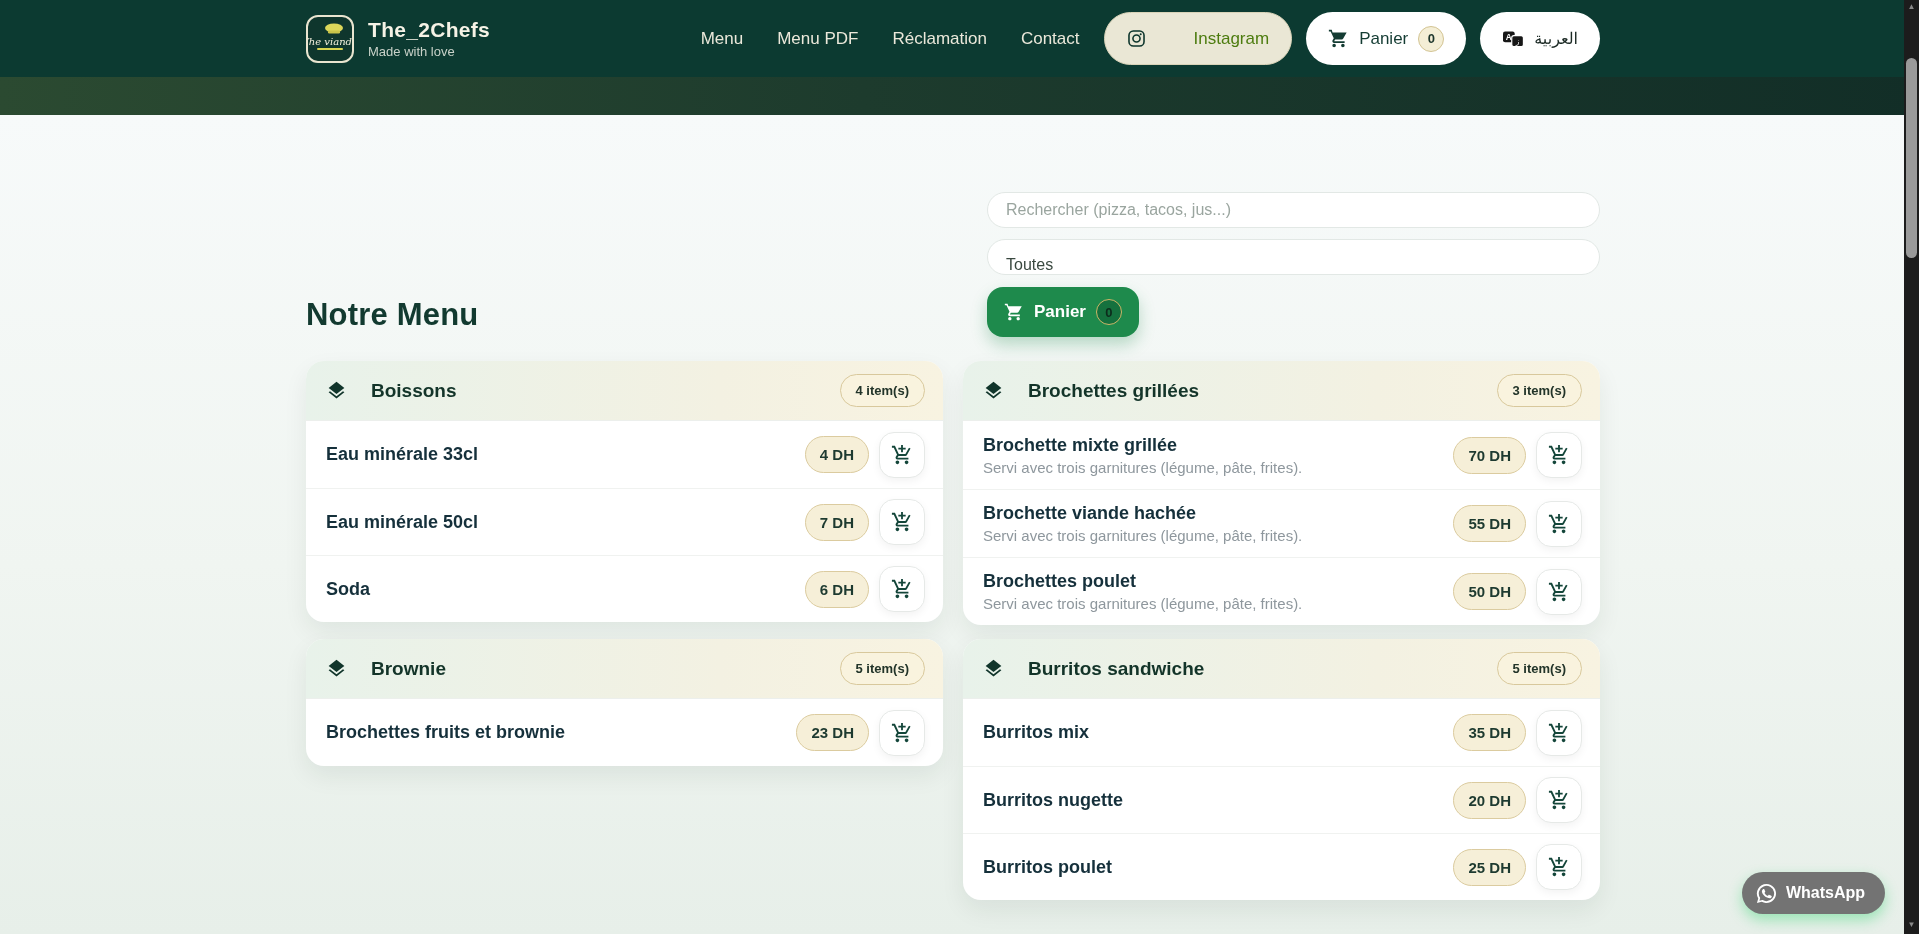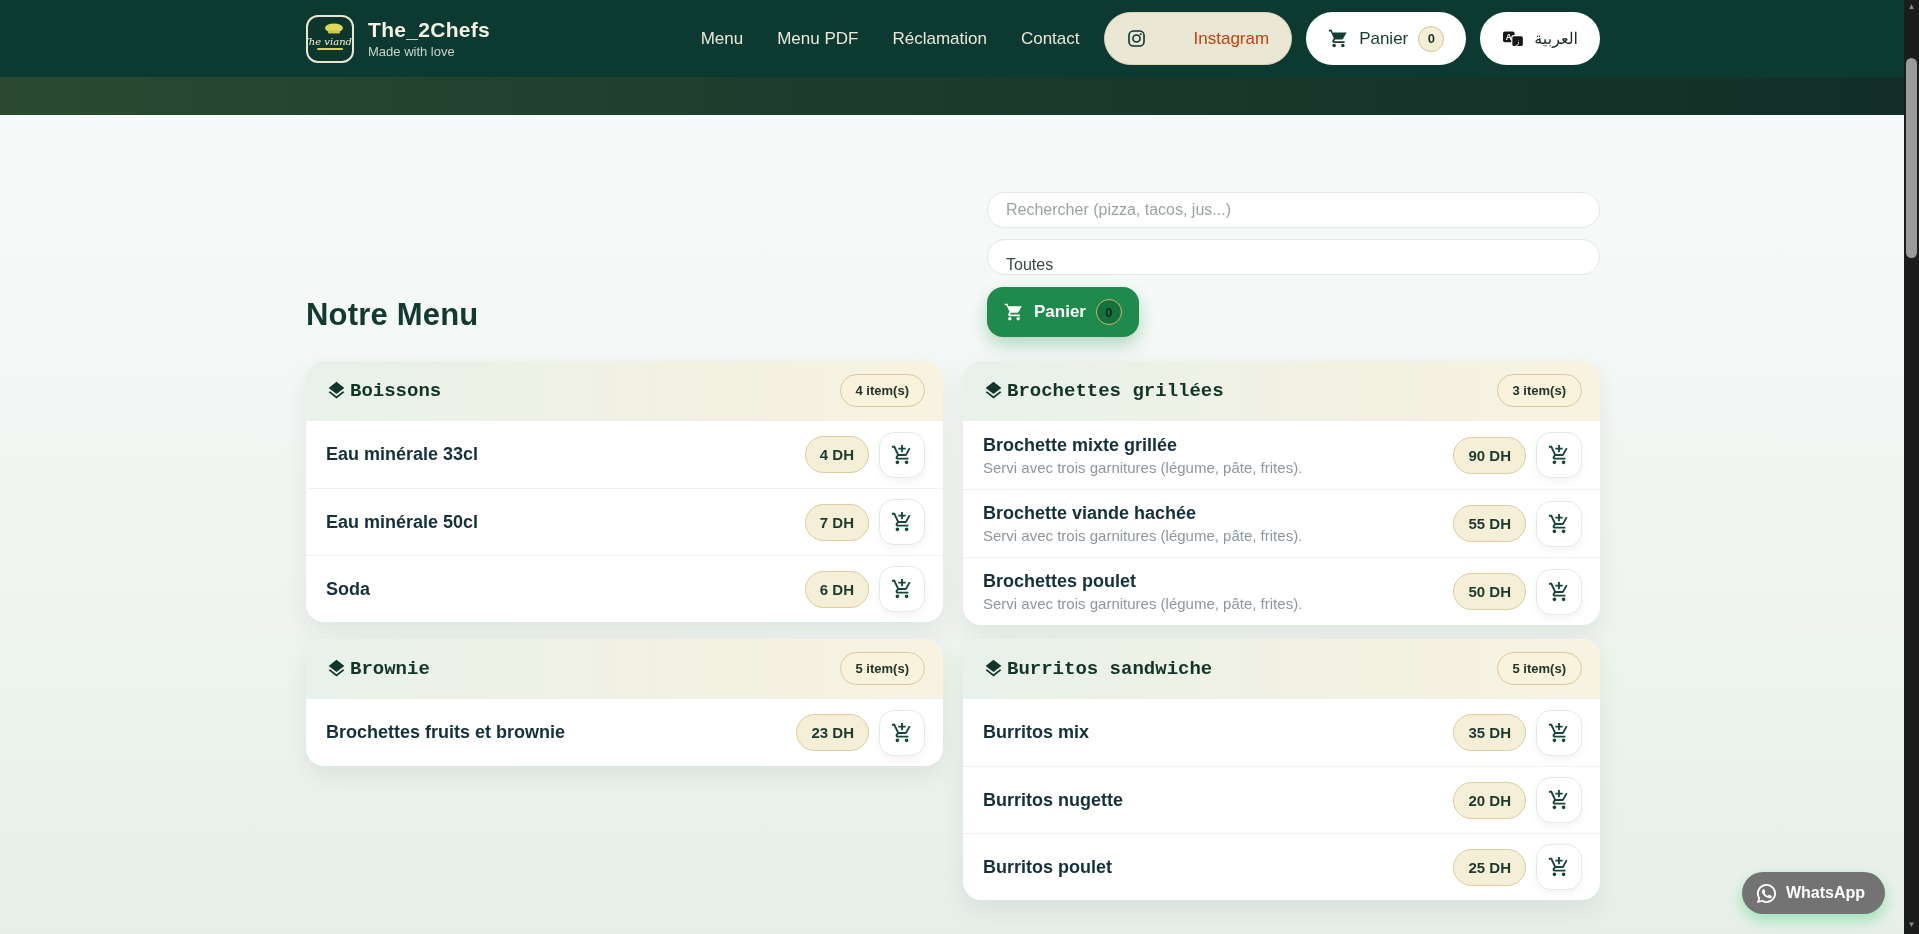--- a/index.html
+++ b/index.html
@@ -14,21 +14,21 @@
   .logo .hat { position:absolute; top:6px; right:7px; width:22px; height:12px; }
   .logo .logo-script { font-family:"DejaVu Serif", serif; font-style:italic; font-size:10px; color:#f3f0dd; margin-top:8px; white-space:nowrap; }
   .logo .logo-underline { width:26px; height:2px; background:#d9d44f; margin-top:1px; border-radius:2px; }
   .brand-text .title { color:#f6f3e6; font-size:21px; font-weight:800; letter-spacing:.3px; }
   .brand-text .subtitle { color:#c9d2c9; font-size:13px; margin-top:2px; }
 
   .nav { display:flex; align-items:center; gap:34px; }
   .nav a { color:#ebe8da; font-size:17px; text-decoration:none; }
   .nav-buttons { display:flex; align-items:center; gap:14px; margin-left:-10px; }
   .pill-btn { height:53px; border-radius:27px; display:flex; align-items:center; gap:10px; padding:0 22px; font-size:17px; cursor:pointer; border:none; }
-  .btn-instagram { background:#eae7d5; color:#c2410c; border:1px solid #d9d3b8;gap:48px; }
+  .btn-instagram { background:#eae7d5; color:#4d7c0f; border:1px solid #d9d3b8;gap:48px; }
   .btn-cart-header { background:#ffffff; color:#143c33; }
   .btn-lang { background:#ffffff; color:#1c2a25; font-size:16px; }
   .hdr-badge { width:26px; height:26px; border-radius:50%; background:#f4eed6; border:1px solid #d3c493; color:#1c352b; font-size:13px; font-weight:700; display:flex; align-items:center; justify-content:center; }
   .icon-svg { display:block; }
 
   
   .hero-band { height:38px; background:linear-gradient(90deg,#2b4a31 0%, #1d3b2d 45%, #122e27 100%); }
 
   
   .main { height:819px; background:linear-gradient(180deg,#f7fafa 0%, #f0f5f1 55%, #e7efe9 100%); padding-top:77px; }
@@ -40,21 +40,21 @@
   .search-input { height:36px; border-radius:18px; border:1px solid #e2e8e5; background:#fff; padding:0 18px; font-size:16px; color:#14532d; outline:none; font-family:"Liberation Sans", sans-serif; }
   .search-input::placeholder { color:#9aa59f; }
   .select-box { margin-top:11px; height:36px; border-radius:18px; border:1px solid #e2e8e5; background:#fff; padding:0 18px; font-size:16px; color:#39483f; display:flex; align-items:flex-end; cursor:pointer; }
   .green-btn { margin-top:12px; width:152px; height:50px; border-radius:16px; background:#1e8a4c; border:none; display:flex; align-items:center; justify-content:center; gap:10px; color:#fff; font-size:17px; font-weight:700; cursor:pointer; box-shadow:0 8px 16px rgba(30,138,76,.28); font-family:"Liberation Sans", sans-serif; }
   .green-badge { width:26px; height:26px; border-radius:50%; background:#15713e; border:1px solid #cdb668; color:#0d2b1c; font-size:13px; font-weight:700; display:flex; align-items:center; justify-content:center; }
 
   
   .grid { margin-top:24px; display:grid; grid-template-columns:637px 637px; column-gap:20px; row-gap:14px; align-items:start; }
   .card { background:#fff; border-radius:18px; box-shadow:0 10px 24px rgba(18,42,32,.07); overflow:hidden; }
   .card-head { height:60px; display:flex; align-items:center; justify-content:space-between; padding:0 18px 0 20px; background:linear-gradient(90deg,#e8f2ea 0%, #f3f1e2 65%, #f8f3e1 100%); border-bottom:1px solid #ecefec; }
-  .card-head-left { display:flex; align-items:center; gap:3px;font-family:Liberation Mono, monospace; }
+  .card-head-left { display:flex; align-items:center; gap:24px; }
   .card-title { font-size:19px; font-weight:800; color:#133429; }
   .count-badge { padding:8px 15px; border-radius:999px; background:#f9f3de; border:1px solid #d8c89c; font-size:13px; font-weight:700; color:#223429; }
 
   .row { display:flex; align-items:center; justify-content:space-between; padding:0 18px 0 20px; min-height:67px; }
   .row + .row { border-top:1px solid #f0f2f0; }
   .row-desc { min-height:68px; }
   .item-name { font-size:18px; font-weight:800; color:#15303b; }
   .item-desc { font-size:15px; color:#8e979d; margin-top:3px; }
   .row-right { display:flex; align-items:center; gap:10px; }
   .price-pill { padding:9px 14px; min-width:48px; text-align:center; border-radius:999px; background:#f6efd8; border:1px solid #dbcb9f; font-weight:800; font-size:15px; color:#1d3a30; white-space:nowrap; }
@@ -219,21 +219,21 @@
             <span class="card-title">Brochettes grillées</span>
           </div>
           <span class="count-badge">3 item(s)</span>
         </div>
         <div class="row row-desc">
           <span>
             <div class="item-name">Brochette mixte grillée</div>
             <div class="item-desc">Servi avec trois garnitures (légume, pâte, frites).</div>
           </span>
           <span class="row-right">
-            <span class="price-pill">90 DH</span>
+            <span class="price-pill">70 DH</span>
             <button class="cart-btn">
                 <svg class="icon-svg" width="22" height="22" viewBox="0 0 24 24" fill="#14463a">
                   <path d="M11 9h2V6h3V4h-3V1h-2v3H8v2h3v3zm-4 9c-1.1 0-2 .9-2 2s.9 2 2 2 2-.9 2-2-.9-2-2-2zm10 0c-1.1 0-2 .9-2 2s.9 2 2 2 2-.9 2-2-.9-2-2-2zM7.2 14.6l.1-.1.9-1.5h7.5c.7 0 1.4-.4 1.7-1l3.9-7-1.7-1-3.9 7H8.5L4.3 2H1v2h2l3.6 7.6-1.4 2.4C4.5 15.4 5.4 17 7 17h12v-2H7.2z"></path>
                 </svg>
               </button>
           </span>
         </div>
         <div class="row row-desc">
           <span>
             <div class="item-name">Brochette viande hachée</div>

